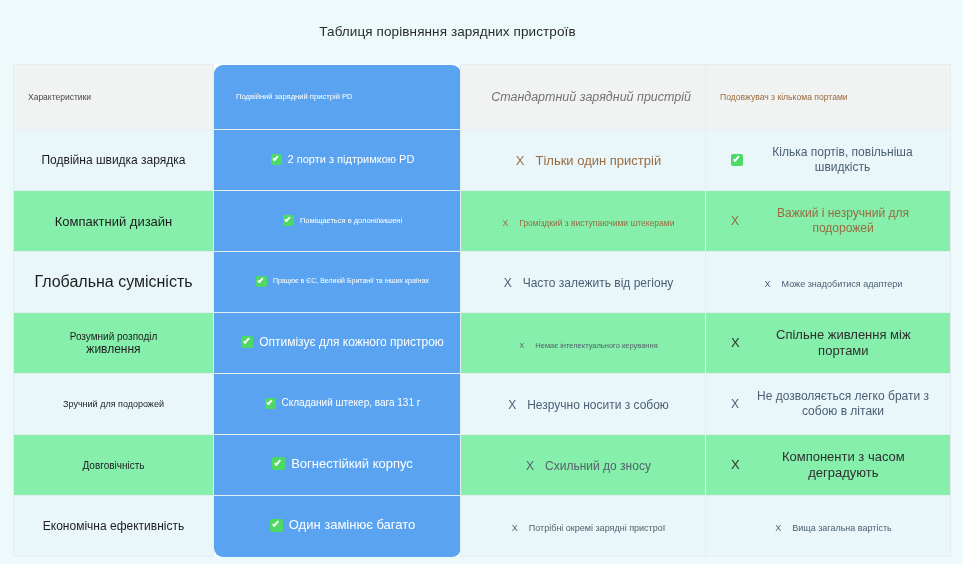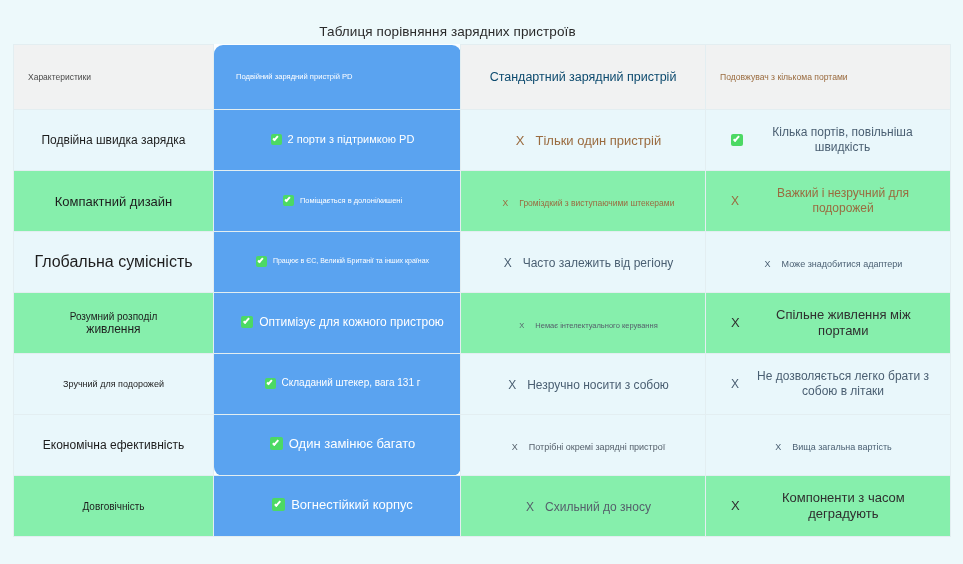--- a/index.html
+++ b/index.html
@@ -23,21 +23,21 @@
     text-align: center;
     font-size: 13.5px;
     color: #2b2b2b;
     padding-top: 24px;
     letter-spacing: 0.1px;
     font-weight: 400;
   }
   .table-wrap {
     position: absolute;
     left: 13px;
-    top: 44px;
+    top: 64px;
     width: 937px;
   }
   table.cmp {
     width: 937px;
     border-collapse: collapse;
     table-layout: fixed;
     background: #fbfeff;
   }
   table.cmp td, table.cmp th {
     border: 1px solid #e3eef1;
@@ -67,22 +67,23 @@
     border: none;
     color: #ffffff;
     font-size: 7.6px;
     text-align: left;
     border-top-left-radius: 9px;
     border-top-right-radius: 9px;
     padding-left: 22px;
   }
   .hdr td.std-head {
     font-size: 12.5px;
-    color: #0c4a6e;
-    text-align: center;
+    color: #737373;
+    text-align: right;
+    font-style: italic;
   }
   .hdr td.ext-head {
     font-size: 8.6px;
     color: #9a6b3f;
     text-align: left;
   }
 
   
   tr.r td { height: 60px; }
   tr.r.alt td { background: #e9f7fb; }
@@ -287,60 +288,60 @@
             </span>
           </td>
           <td>
             <span class="cellline fs-8 col-slate">
               <span class="xmark">X</span>
               <span>Не дозволяється легко брати з собою в літаки</span>
             </span>
           </td>
         </tr>
 
+        <tr class="r plain">
+          <td class="feature fs-10 col-dark">Довговічність</td>
+          <td class="hero">
+            <span class="cellline fs-13 col-white">
+              <span class="tick"></span>
+              <span>Вогнестійкий корпус</span>
+            </span>
+          </td>
+          <td>
+            <span class="cellline fs-12 col-gray">
+              <span class="xmark">X</span>
+              <span>Схильний до зносу</span>
+            </span>
+          </td>
+          <td>
+            <span class="cellline fs-13 col-dark">
+              <span class="xmark">X</span>
+              <span>Компоненти з часом деградують</span>
+            </span>
+          </td>
+        </tr>
+
         <tr class="r alt last">
           <td class="feature fs-8 col-dark">Економічна ефективність</td>
           <td class="hero">
             <span class="cellline fs-13 col-white">
               <span class="tick"></span>
               <span>Один замінює багато</span>
             </span>
           </td>
           <td>
             <span class="cellline fs-9 col-gray">
               <span class="xmark">X</span>
               <span>Потрібні окремі зарядні пристрої</span>
             </span>
           </td>
           <td>
             <span class="cellline fs-9 col-slate">
               <span class="xmark">X</span>
               <span>Вища загальна вартість</span>
-            </span>
-          </td>
-        </tr>
-
-        <tr class="r plain">
-          <td class="feature fs-10 col-dark">Довговічність</td>
-          <td class="hero">
-            <span class="cellline fs-13 col-white">
-              <span class="tick"></span>
-              <span>Вогнестійкий корпус</span>
-            </span>
-          </td>
-          <td>
-            <span class="cellline fs-12 col-gray">
-              <span class="xmark">X</span>
-              <span>Схильний до зносу</span>
-            </span>
-          </td>
-          <td>
-            <span class="cellline fs-13 col-dark">
-              <span class="xmark">X</span>
-              <span>Компоненти з часом деградують</span>
             </span>
           </td>
         </tr>
 
       </tbody>
     </table>
   </div>
 </div>
 
 </body></html>

